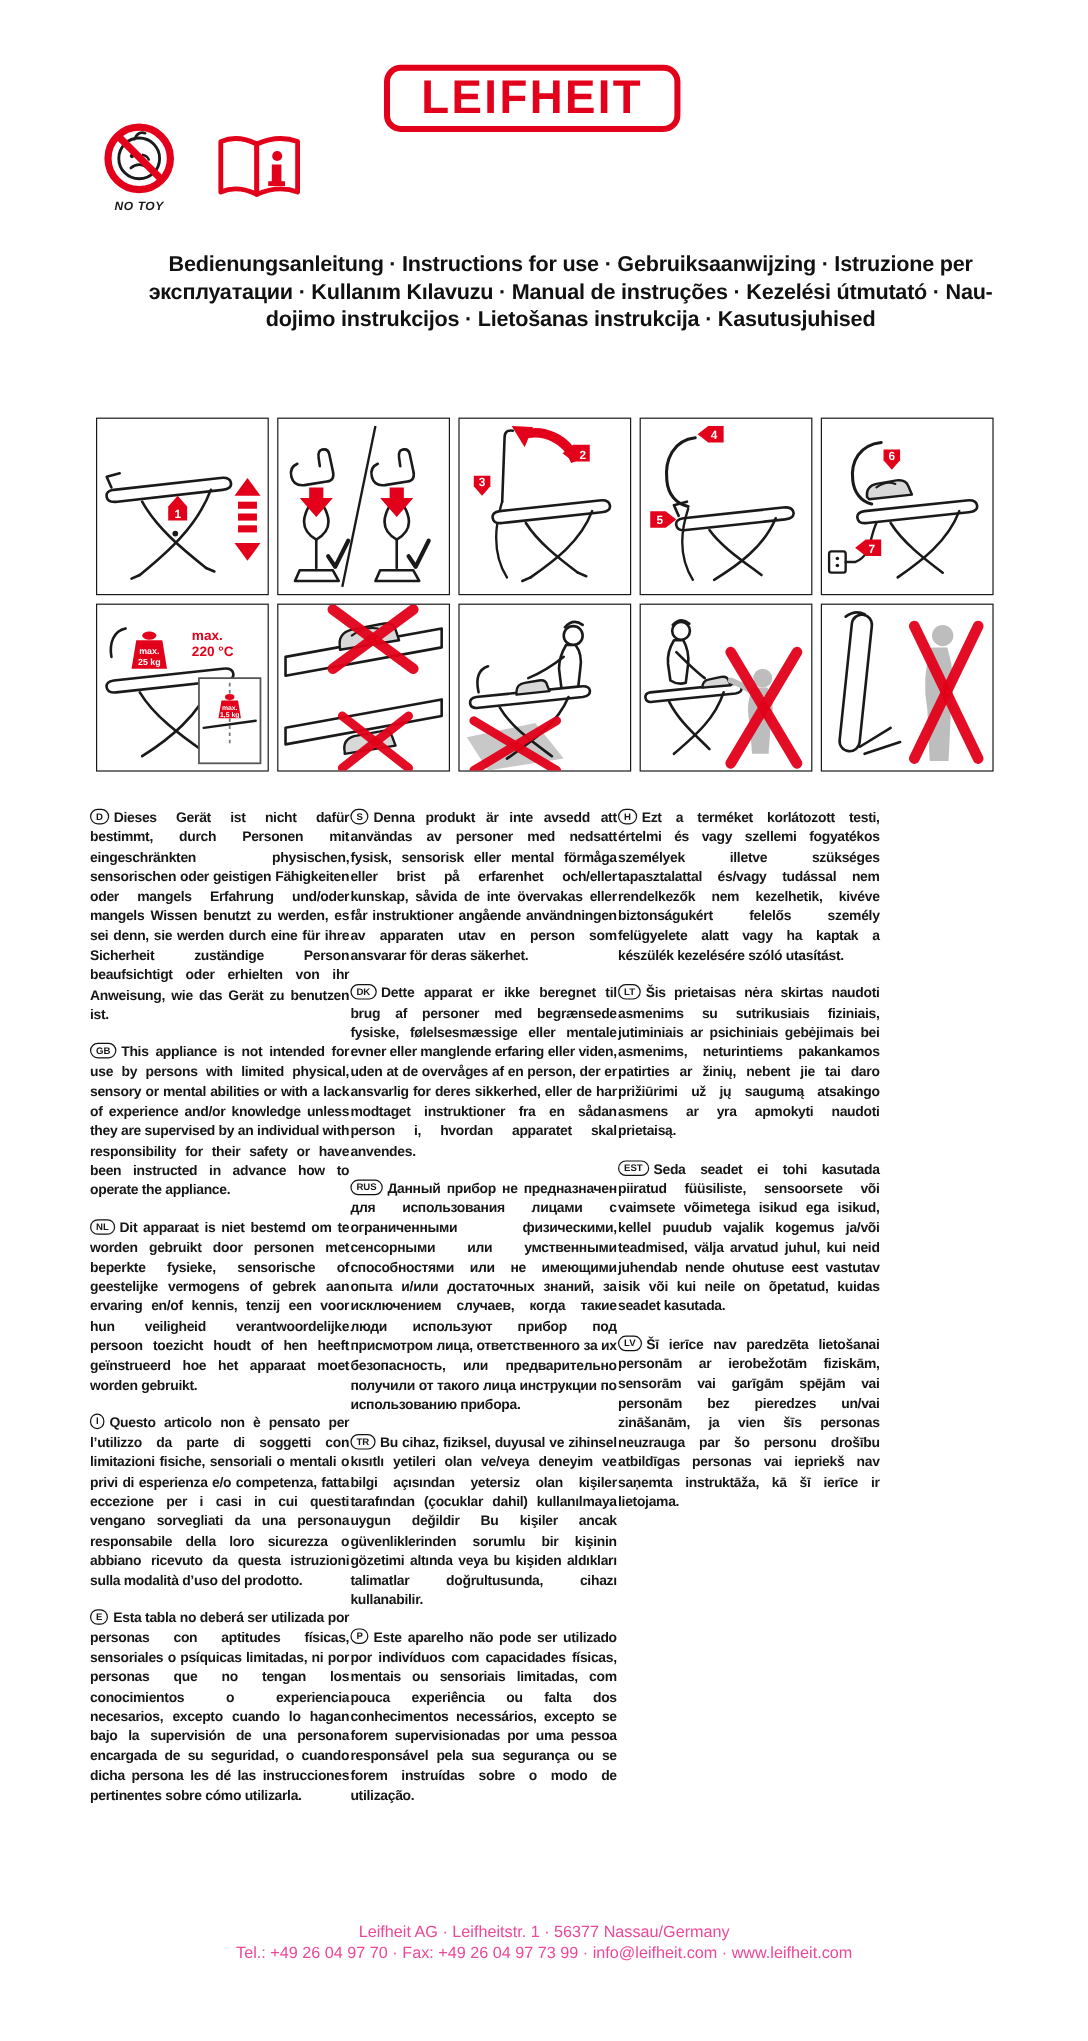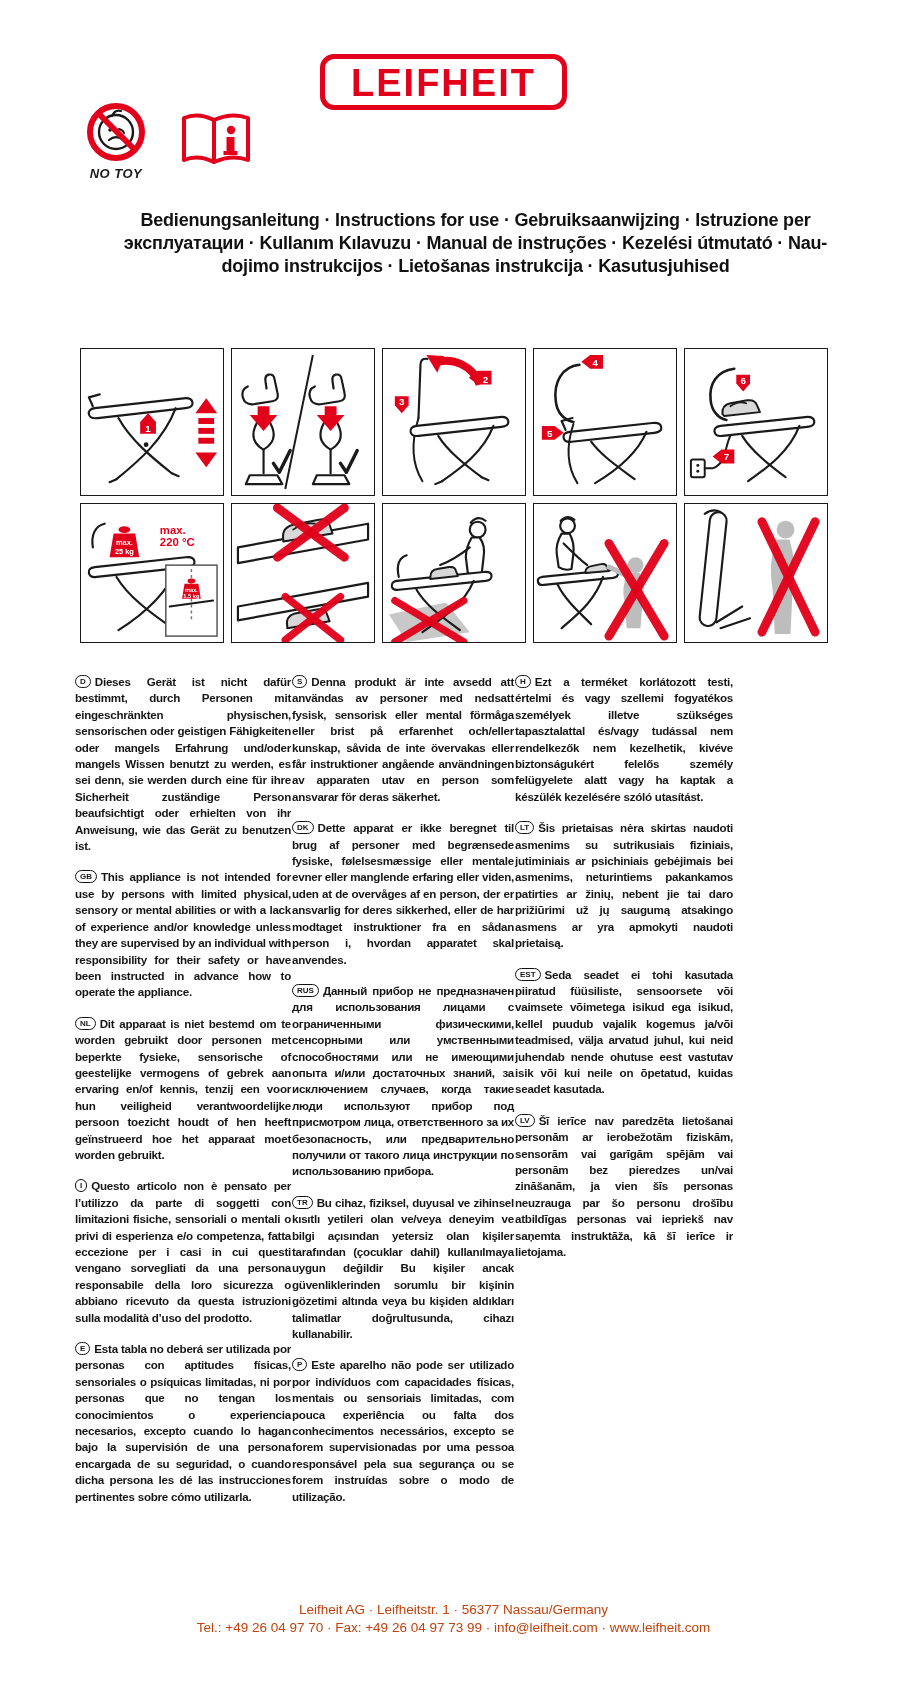--- a/index.html
+++ b/index.html
@@ -13,21 +13,21 @@
   .logo {
     position:absolute; left:320px; top:54px; width:247px; height:56px;
     border:5px solid #e2001a; border-radius:14px; box-sizing:border-box;
     display:flex; align-items:center; justify-content:center; background:#fff;
   }
   .logo span {
     color:#e2001a; font-weight:bold; font-size:38px; letter-spacing:2px;
     transform:scaleY(1.04); line-height:1;
   }
   .notoy { position:absolute; left:86px; top:102px; width:60px; height:78px; text-align:center; }
-  .notoy .lbl { display:block; margin-top:-2px; font-size:13px; font-weight:bold; font-style:italic; letter-spacing:.5px; }
+  .notoy .lbl { display:block; margin-top:-2px; font-size:10px; font-weight:bold; font-style:italic; letter-spacing:.5px; }
   .bookicon { position:absolute; left:176px; top:108px; width:80px; height:62px; }
   
   .title {
     position:absolute; left:0; top:209px; width:907px; text-align:center;
     font-size:18px; font-weight:bold; line-height:23px; letter-spacing:-0.2px; color:#111;padding-left:22px;
   }
   
   .illos {
     position:absolute; left:80px; top:348px;
     display:grid; grid-template-columns:repeat(5,144px); grid-template-rows:148px 140px; gap:7px;
@@ -55,21 +55,21 @@
     letter-spacing:-0.25px; text-align:justify; color:#161616;
   }
   .lang {
     display:inline-block; border:1.4px solid #111; border-radius:10px;
     padding:0 4px; font-size:8px; font-weight:bold; line-height:11px;
     letter-spacing:0; vertical-align:2px; margin-right:4px;
   }
   
   .footer {
     position:absolute; left:0; top:1601px; width:907px; text-align:center;
-    font-size:13.5px; font-weight:normal; line-height:17.5px; color:#c2410c; letter-spacing:0;
+    font-size:13.5px; font-weight:normal; line-height:17.5px; color:#ec4899; letter-spacing:0;
   }
 </style>
 </head>
 <body>
 
 <div>
 
   <div class="logo">
     <span>LEIFHEIT</span>
   </div>

